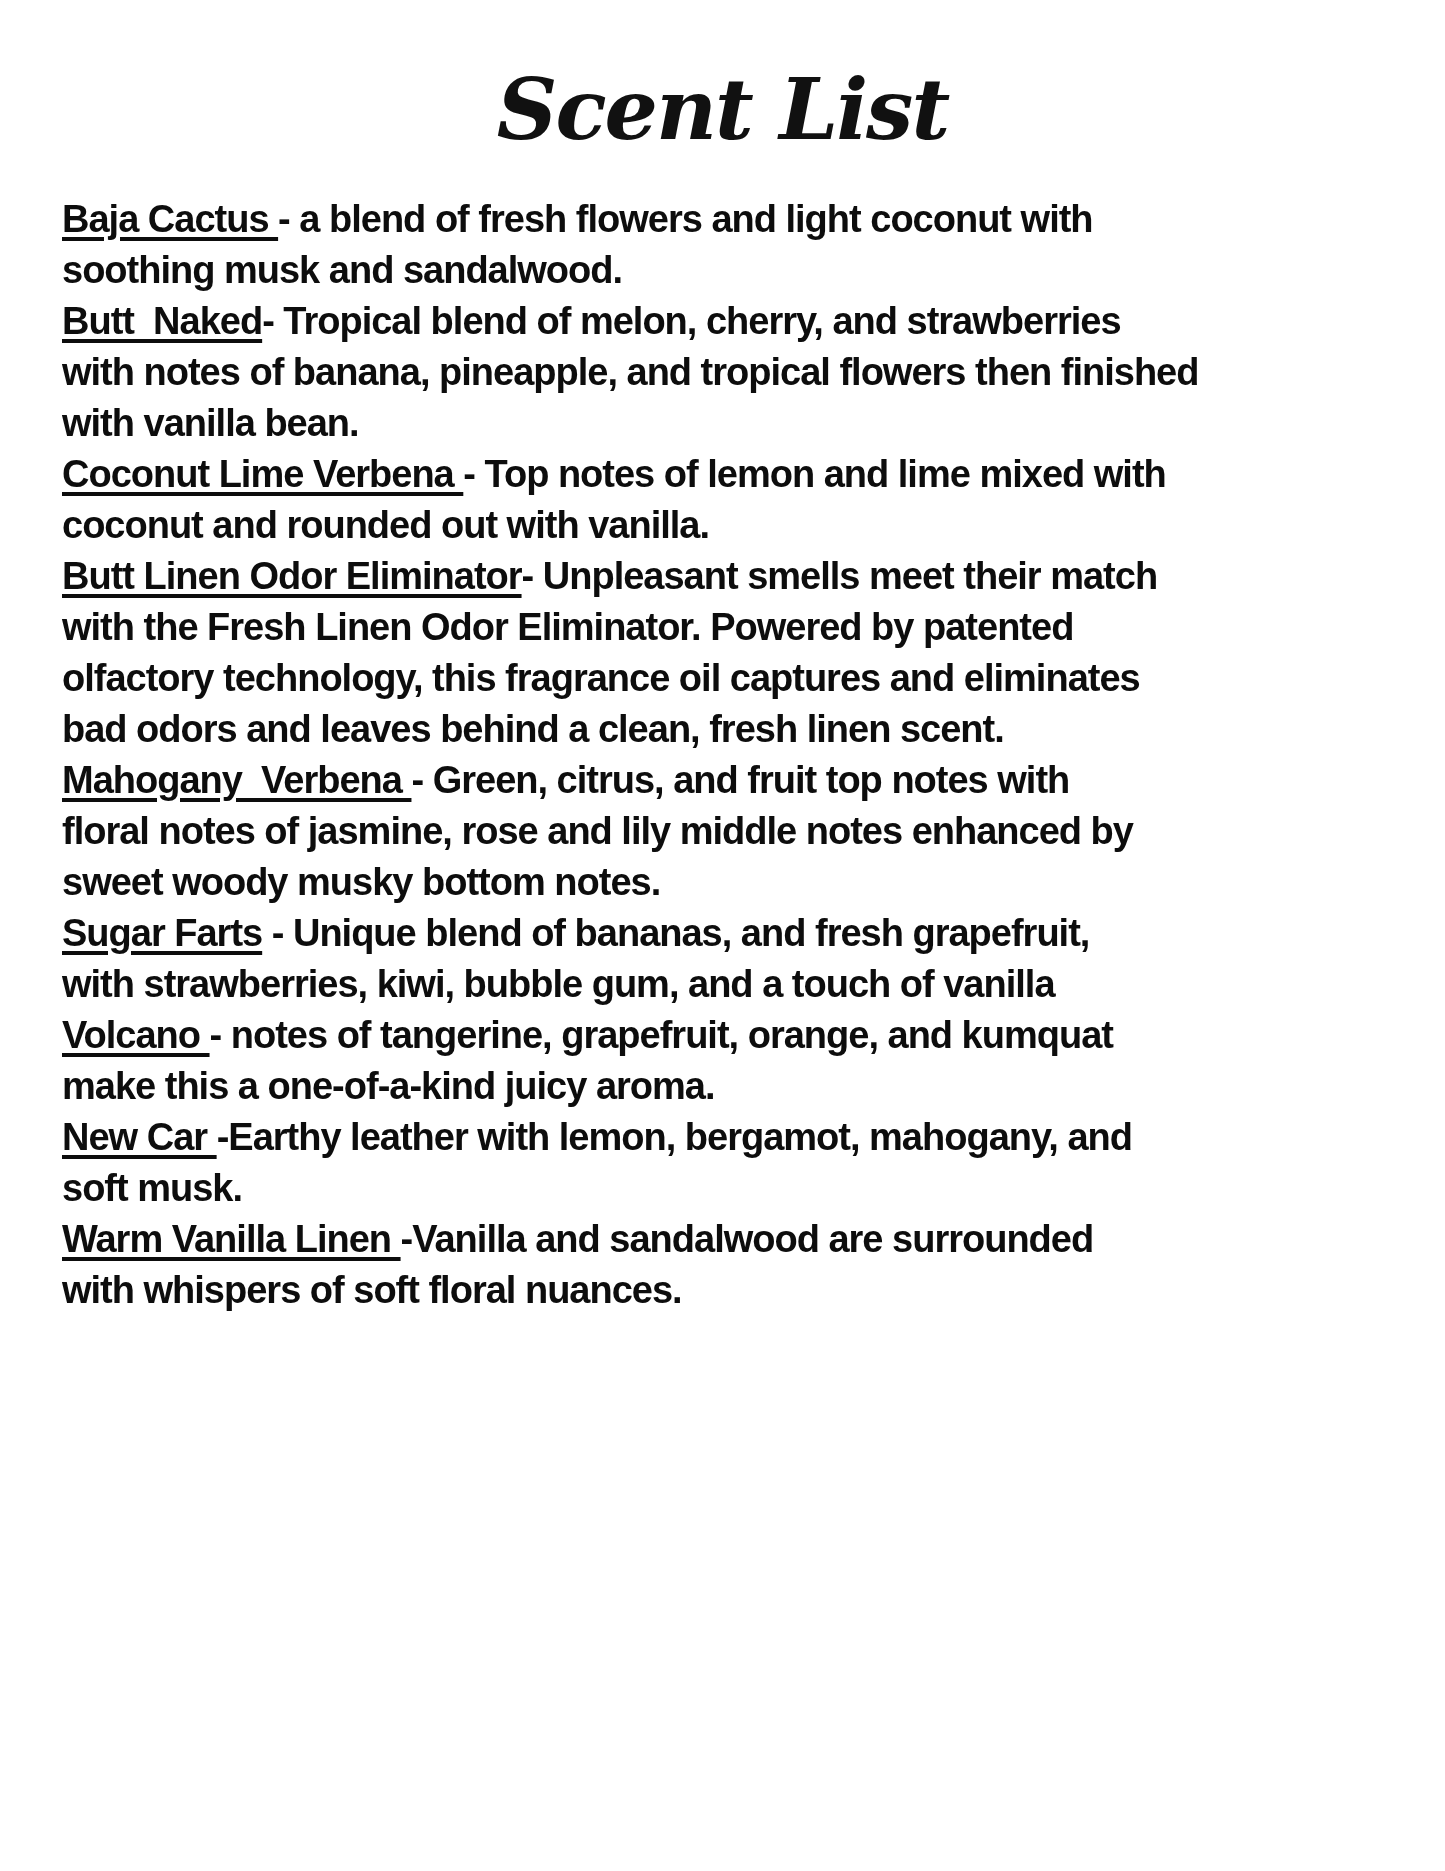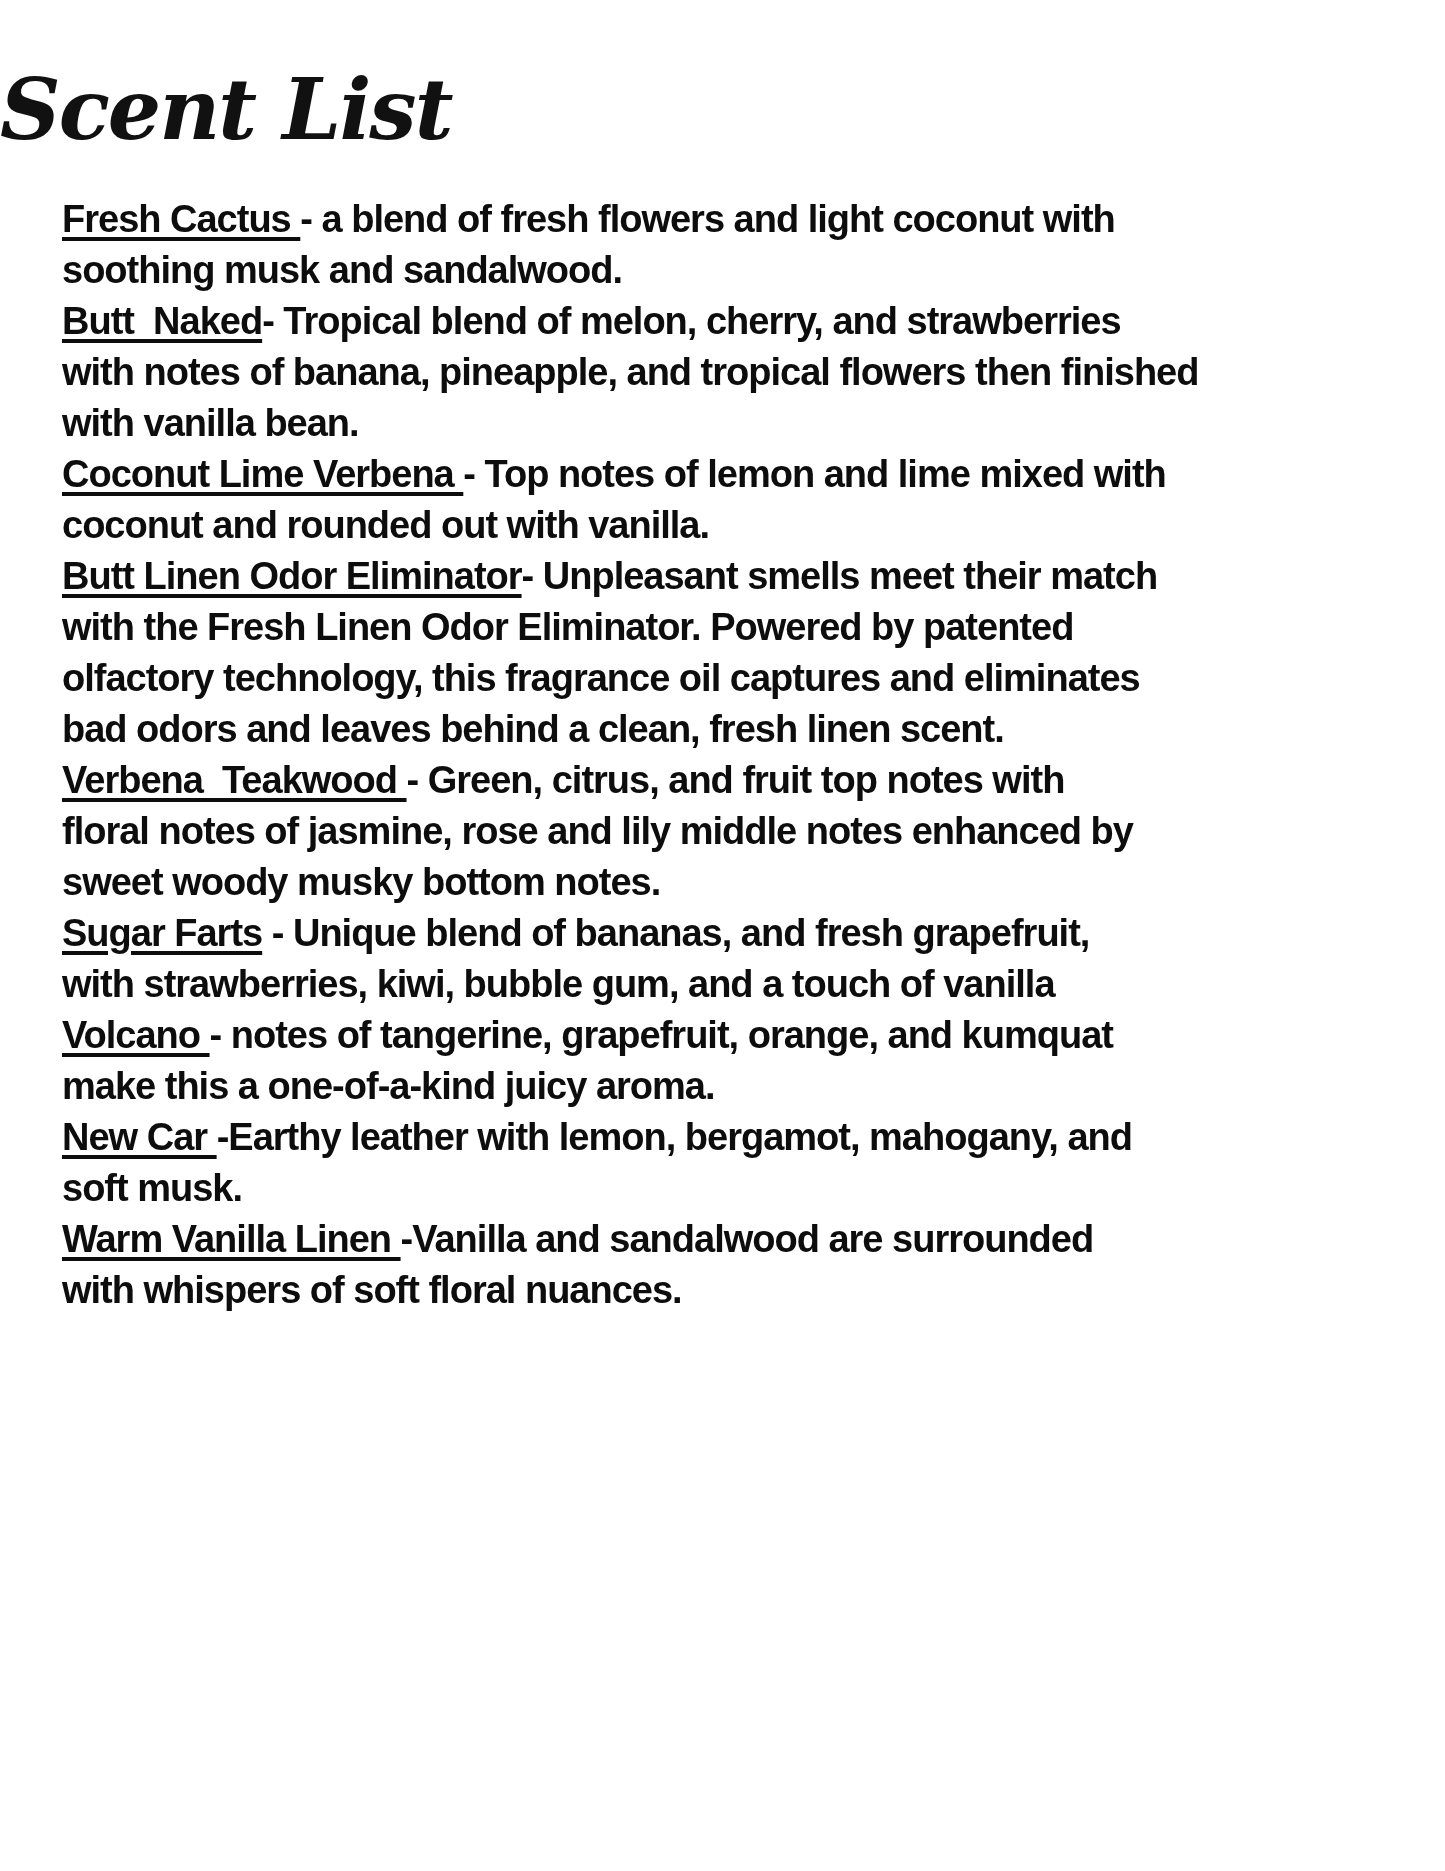--- a/index.html
+++ b/index.html
@@ -11,20 +11,21 @@
     position: relative;
     width: 1445px;
     height: 1871px;
     background: #ffffff;
     overflow: hidden;
     font-family: "Liberation Sans", sans-serif;
     color: #0d0d0d;
   }
   .page-title {
     margin: 64px 0 0 0;
+    text-align: center;
     font-family: "DejaVu Serif", serif;
     font-style: italic;
     font-weight: bold;
     font-size: 84px;
     line-height: 92px;
     letter-spacing: -2px;
     color: #111111;
   }
   .scent-list {
     margin: 38px 50px 0 62px;
@@ -48,23 +49,23 @@
     white-space: pre-wrap;
   }
 </style>
 </head>
 <body>
 
 <div class="page">
   <h1 class="page-title">Scent List</h1>
 
   <div class="scent-list">
-      <p class="scent"><span class="scent-name">Fresh Cactus </span><span class="scent-desc">- a blend of fresh flowers and light coconut with<br>soothing musk and sandalwood.</span></p>
+      <p class="scent"><span class="scent-name">Baja Cactus </span><span class="scent-desc">- a blend of fresh flowers and light coconut with<br>soothing musk and sandalwood.</span></p>
       <p class="scent"><span class="scent-name">Butt  Naked</span><span class="scent-desc">- Tropical blend of melon, cherry, and strawberries<br>with notes of banana, pineapple, and tropical flowers then finished<br>with vanilla bean.</span></p>
       <p class="scent"><span class="scent-name">Coconut Lime Verbena </span><span class="scent-desc">- Top notes of lemon and lime mixed with<br>coconut and rounded out with vanilla.</span></p>
       <p class="scent"><span class="scent-name">Butt Linen Odor Eliminator</span><span class="scent-desc">- Unpleasant smells meet their match<br>with the Fresh Linen Odor Eliminator. Powered by patented<br>olfactory technology, this fragrance oil captures and eliminates<br>bad odors and leaves behind a clean, fresh linen scent.</span></p>
-      <p class="scent"><span class="scent-name">Verbena  Teakwood </span><span class="scent-desc">- Green, citrus, and fruit top notes with<br>floral notes of jasmine, rose and lily middle notes enhanced by<br>sweet woody musky bottom notes.</span></p>
+      <p class="scent"><span class="scent-name">Mahogany  Verbena </span><span class="scent-desc">- Green, citrus, and fruit top notes with<br>floral notes of jasmine, rose and lily middle notes enhanced by<br>sweet woody musky bottom notes.</span></p>
       <p class="scent"><span class="scent-name">Sugar Farts</span><span class="scent-desc"> - Unique blend of bananas, and fresh grapefruit,<br>with strawberries, kiwi, bubble gum, and a touch of vanilla</span></p>
       <p class="scent"><span class="scent-name">Volcano </span><span class="scent-desc">- notes of tangerine, grapefruit, orange, and kumquat<br>make this a one-of-a-kind juicy aroma.</span></p>
       <p class="scent"><span class="scent-name">New Car </span><span class="scent-desc">-Earthy leather with lemon, bergamot, mahogany, and<br>soft musk.</span></p>
       <p class="scent"><span class="scent-name">Warm Vanilla Linen </span><span class="scent-desc">-Vanilla and sandalwood are surrounded<br>with whispers of soft floral nuances.</span></p>
     </div>
 </div>
 
 </body></html>

